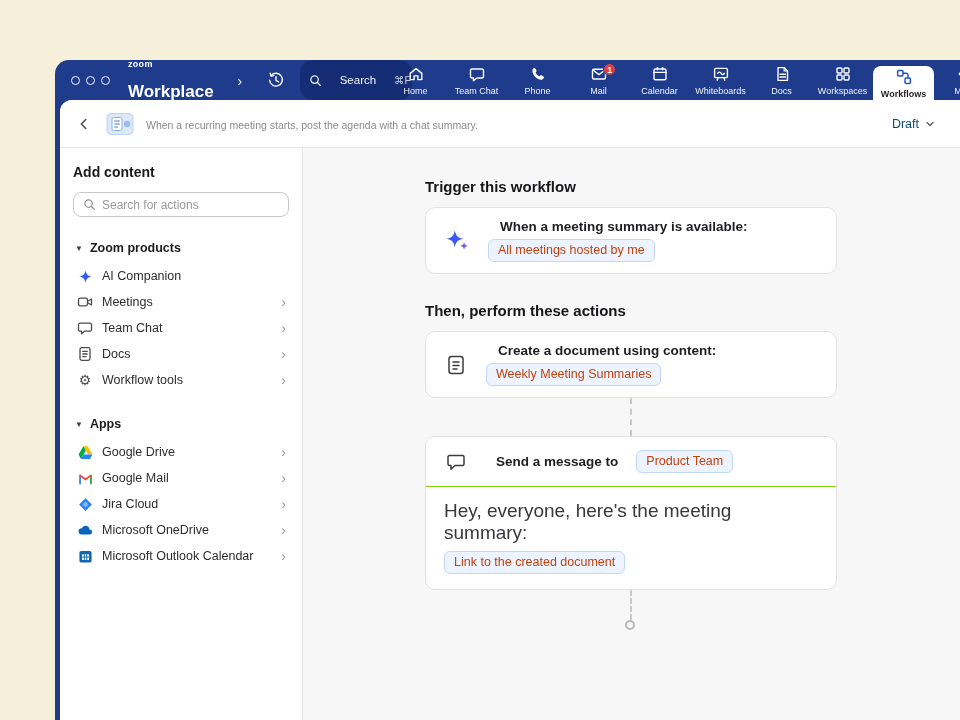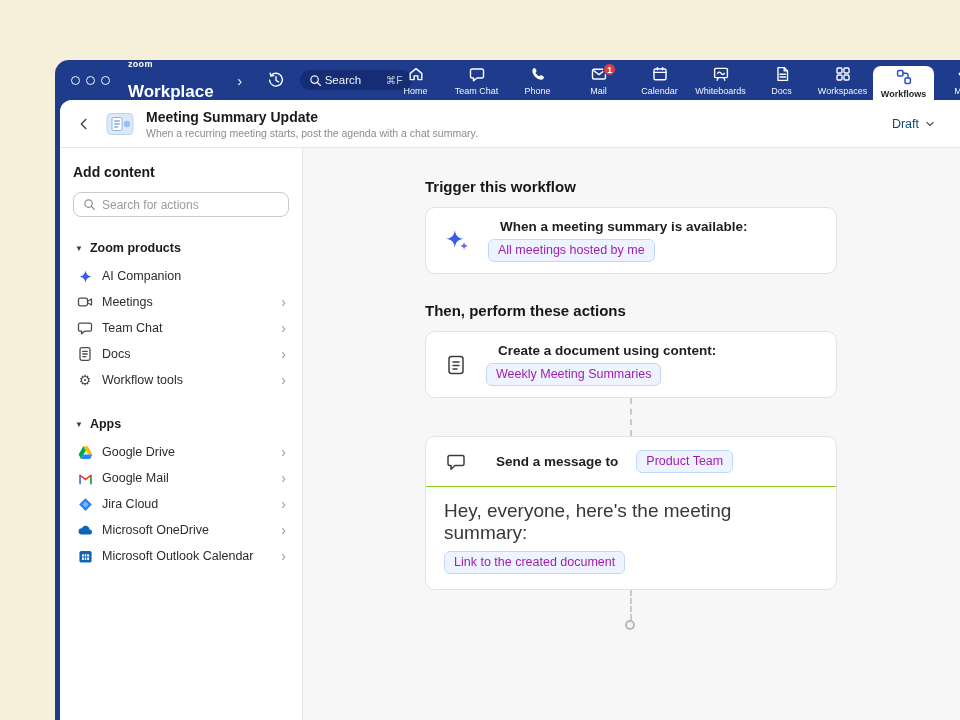--- a/index.html
+++ b/index.html
@@ -17,22 +17,22 @@
   
   .navbar { height:40px; flex:0 0 40px; display:flex; align-items:center; color:#fff; position:relative; padding-left:16px; }
   .win-controls { display:flex; gap:6px; align-items:center; }
   .win-dot { width:9px; height:9px; border:1.4px solid rgba(255,255,255,.95); border-radius:50%; cursor:pointer; }
   .logo { margin-left:18px; line-height:1; cursor:default; }
   .logo .l1 { font-size:9px; font-weight:700; letter-spacing:.3px; }
   .logo .l2 { font-size:17px; font-weight:700; margin-top:14px; }
   .icon-btn { margin-left:16px; display:flex; align-items:center; justify-content:center; width:20px; height:20px; color:#fff; cursor:pointer; }
   .chev-glyph { font-size:15px; line-height:1; color:rgba(255,255,255,.95); }
   .search-pill {
-    margin-left:14px; width:112px; height:20px; background:#142d74; border-radius:13px;
-    display:flex; align-items:center; padding:0 9px; gap:3px; cursor:pointer;
+    margin-left:14px; width:112px; height:40px; background:#142d74; border-radius:13px;
+    display:flex; align-items:center; padding:0 9px; gap:18px; cursor:pointer;
   }
   .search-pill .s-label { font-size:11.5px; color:rgba(255,255,255,.95); flex:1; }
   .search-pill .s-short { font-size:10.5px; color:rgba(255,255,255,.75); }
   .nav-items { position:absolute; left:330px; top:0; bottom:0; display:flex; align-items:stretch; }
   .nav-item {
     width:61px; display:flex; flex-direction:column; align-items:center; justify-content:center;
     gap:3px; color:#fff; cursor:pointer; position:relative;
   }
   .nav-item .nlabel { font-size:9px; opacity:.95; white-space:nowrap; }
   .nav-item.active {
@@ -86,21 +86,21 @@
   .card {
     background:#fff; border:1px solid #e2e2e6; border-radius:10px; cursor:pointer;
   }
   .row-card { display:flex; align-items:center; gap:18px; padding:11px 18px; }
   .trigger-card { margin-bottom:28px; }
   .actions-h { margin-top:24px; }
   .card-ic { flex:0 0 24px; display:flex; align-items:center; justify-content:center; color:#3c3c40; }
   .card-text { font-size:13.5px; font-weight:700; color:#1e1e22;margin-left:12px; }
   .card-body .card-text { margin-bottom:5px; }
   .chip {
-    display:inline-block; font-size:12.5px; color:#a21caf; background:#eef4ff;
+    display:inline-block; font-size:12.5px; color:#c2410c; background:#eef4ff;
     border:1px solid #c2d8fb; border-radius:6px; padding:2px 9px; line-height:17px;
     cursor:pointer; white-space:nowrap;
   }
   .connector { height:38px; width:0; border-left:2px dashed #c9c9cd; margin-left:205px; }
   .connector.short { height:30px; }
   .msg-top { display:flex; align-items:center; gap:16px; padding:13px 18px; border-bottom:1px solid #84cc16; }
   .msg-top .chip { margin-left:2px; }
   .msg-body { padding:13px 18px 15px; }
   .msg-body-text { font-size:19px; color:#38383c; margin-bottom:7px; }
   .end-node { width:10px; height:10px; border:2px solid #b7b7bc; border-radius:50%; margin-left:200px; background:transparent; cursor:pointer; }
@@ -256,21 +256,20 @@
         <svg width="28" height="24" viewBox="0 0 28 24">
             <rect x="1" y="1.5" width="26" height="21" rx="4" fill="#dce9fb" stroke="#bcd4f2"></rect>
             <rect x="6" y="5.5" width="10" height="13" rx="1.5" fill="#fff" stroke="#8fb4e8"></rect>
             <line x1="8.2" y1="9" x2="13.8" y2="9" stroke="#4a7fd4" stroke-width="1.2"></line>
             <line x1="8.2" y1="12" x2="13.8" y2="12" stroke="#4a7fd4" stroke-width="1.2"></line>
             <line x1="8.2" y1="15" x2="12" y2="15" stroke="#4a7fd4" stroke-width="1.2"></line>
             <circle cx="21" cy="12" r="3.2" fill="#9cbdf0"></circle>
           </svg>
       </span>
       <div class="hdr-text">
-        <div class="t">Meeting Summary Update</div>
         <div class="s">When a recurring meeting starts, post the agenda with a chat summary.</div>
       </div>
       <div class="draft">
         <span>Draft</span>
         <span>
           <svg width="12" height="12" viewBox="0 0 16 16" fill="none" stroke="#555" stroke-width="1.6" stroke-linecap="round" stroke-linejoin="round">
               <polyline points="4,6 8,10 12,6"></polyline>
             </svg>
         </span>
       </div>

